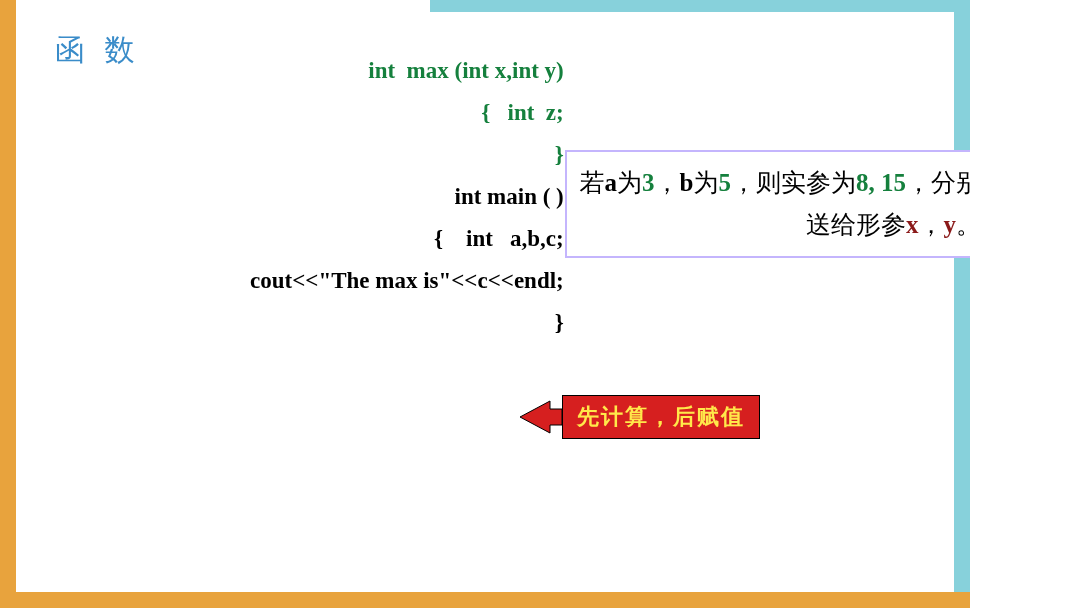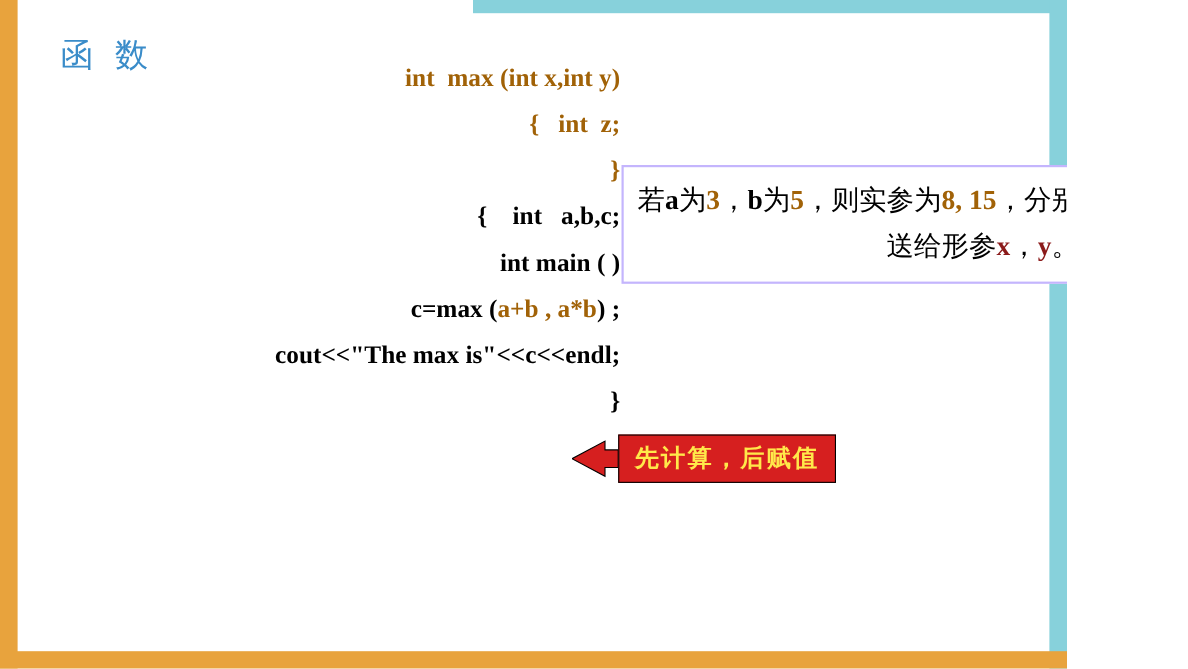--- a/index.html
+++ b/index.html
@@ -52,21 +52,21 @@
     position: absolute;
     left: 200px; top: 50px;
     font-size: 23px;
     line-height: 42px;
     font-weight: bold;
     font-family: "Times New Roman", serif;
   }
   .code-line { white-space: pre; }
   .indent1 { padding-left: 25px; }
   .indent2 { padding-left: 50px; }
-  .blue { color: #a16207; }
+  .blue { color: #15803d; }
   .black { color: #000; }
   .darkred { color: #8b1a1a; }
   
   .info-box {
     position: absolute;
     left: 565px; top: 150px;
     width: 430px;
     border: 2px solid #c4b5fd;
     padding: 10px 12px;
     font-size: 25px;
@@ -123,23 +123,22 @@
   <div class="border-right"></div>
   <div class="border-left"></div>
   <div class="border-bottom"></div>
 
   <div class="title">函 数</div>
 
   <div class="code-block">
     <div class="code-line indent1"><span class="blue">int  max </span><span class="blue">(int x,int y)</span></div>
     <div class="code-line indent1"><span class="blue">{   </span><span class="blue">int  z;</span></div>
     <div class="code-line indent1"><span class="blue">}</span></div>
+    <div class="code-line"><span class="black">int main ( )</span></div>
     <div class="code-line"><span class="black">{    int   </span><span class="black">a,b,c;</span></div>
-    <div class="code-line"><span class="black">int main ( )</span></div>
-    <div class="code-line indent2"><span class="black">c=max (</span><span class="blue">a+b , a*b</span><span class="black">) ;</span></div>
     <div class="code-line indent2"><span class="black">cout&lt;&lt;</span><span class="black">"The max is"</span><span class="black">&lt;&lt;c&lt;&lt;endl;</span></div>
     <div class="code-line"><span class="black">}</span></div>
   </div>
 
   <div class="info-box">
     <span>若</span><span class="black" style="font-weight:bold">a</span><span>为</span><span class="blue" style="font-weight:bold">3</span><span>，</span><span class="black" style="font-weight:bold">b</span><span>为</span><span class="blue" style="font-weight:bold">5</span><span>，则实参为</span><span class="blue" style="font-weight:bold">8, 15</span><span>，分别送给形参</span><span class="darkred" style="font-weight:bold">x</span><span>，</span><span class="darkred" style="font-weight:bold">y</span><span>。</span>
   </div>
 
   <div class="callout-wrap">
     <div class="callout-arrow">

